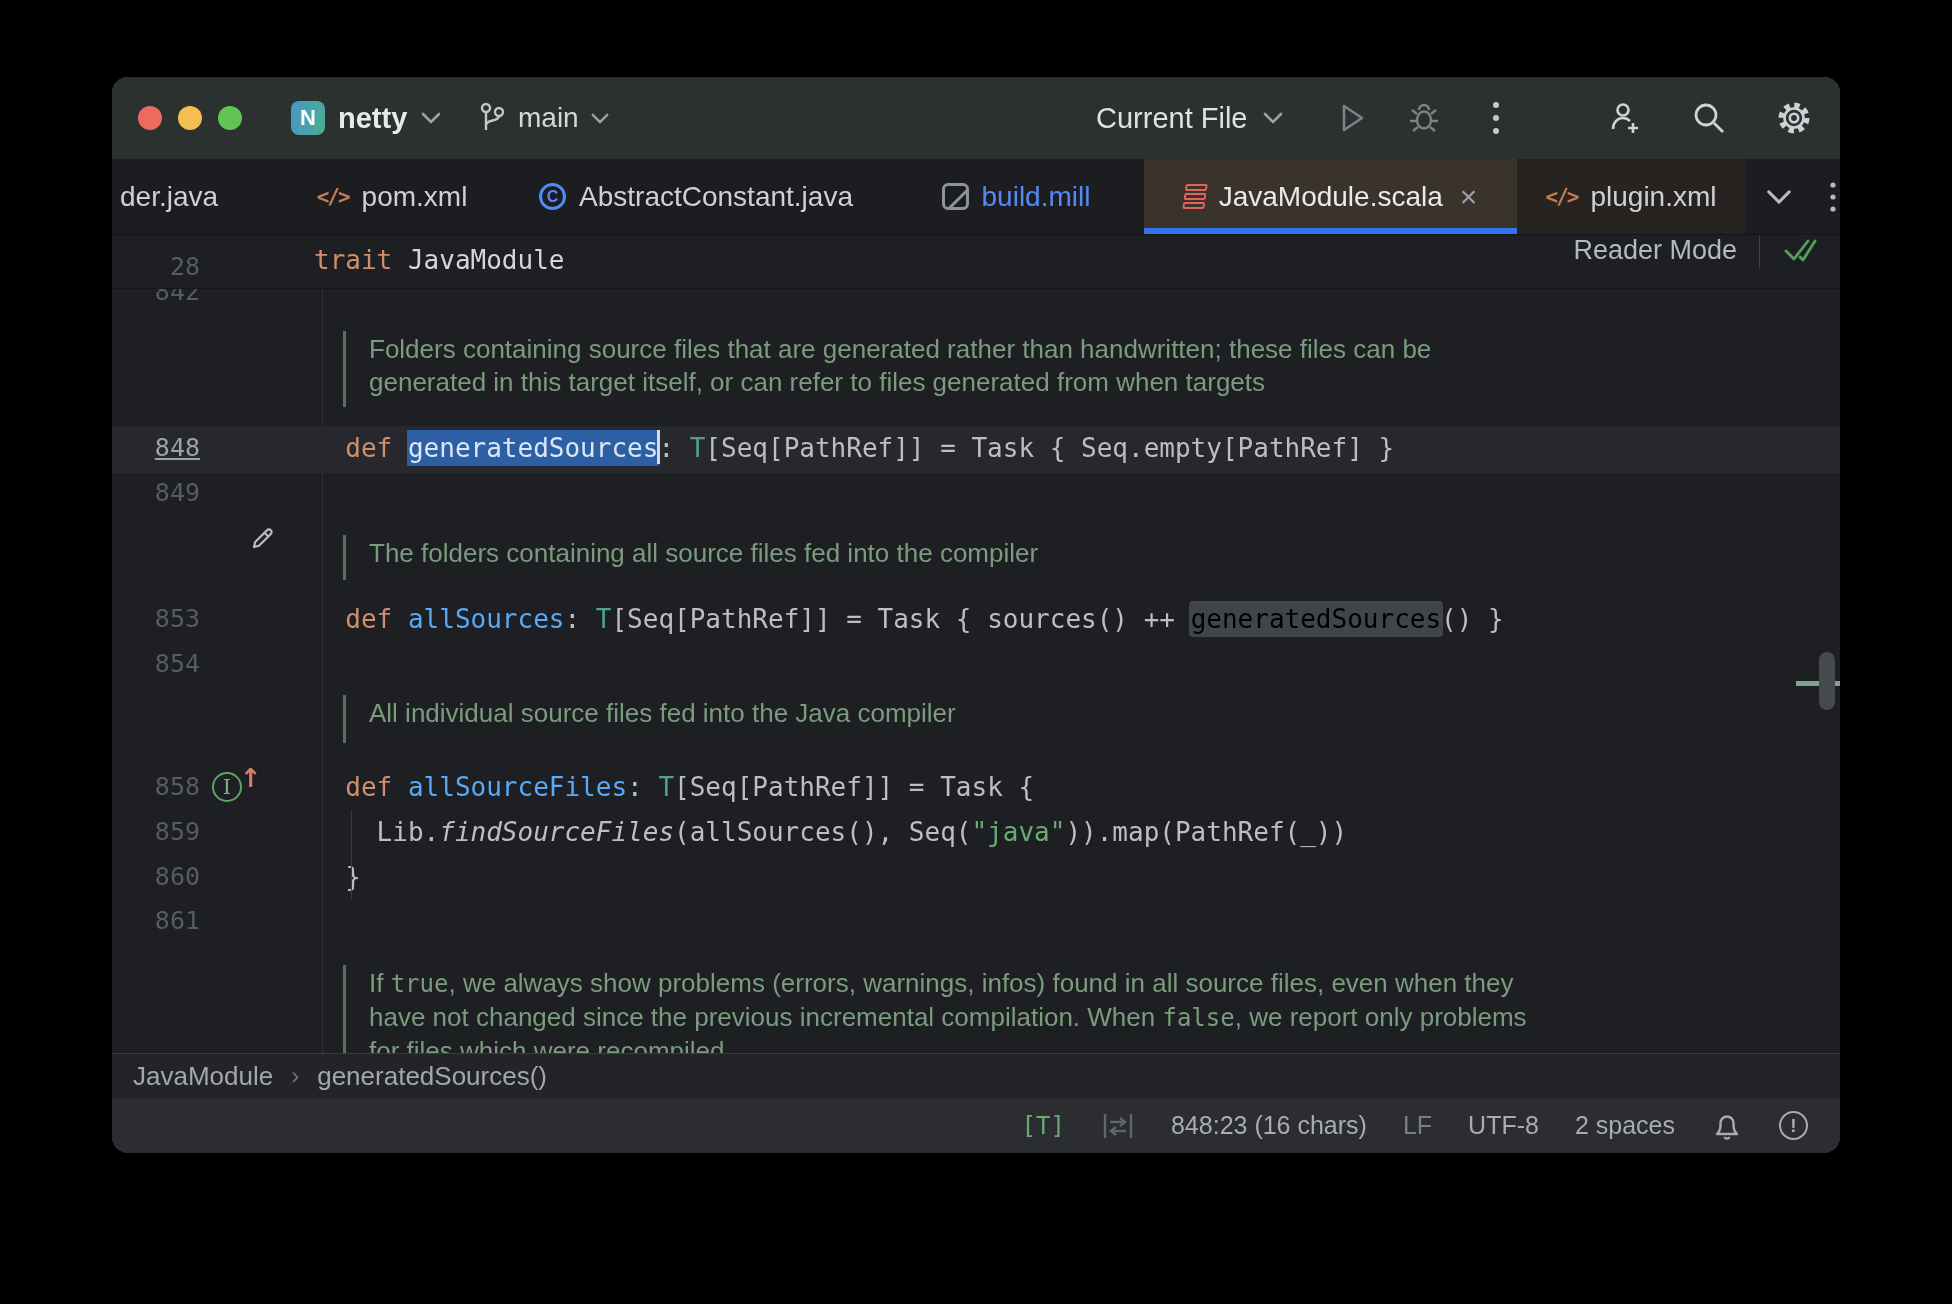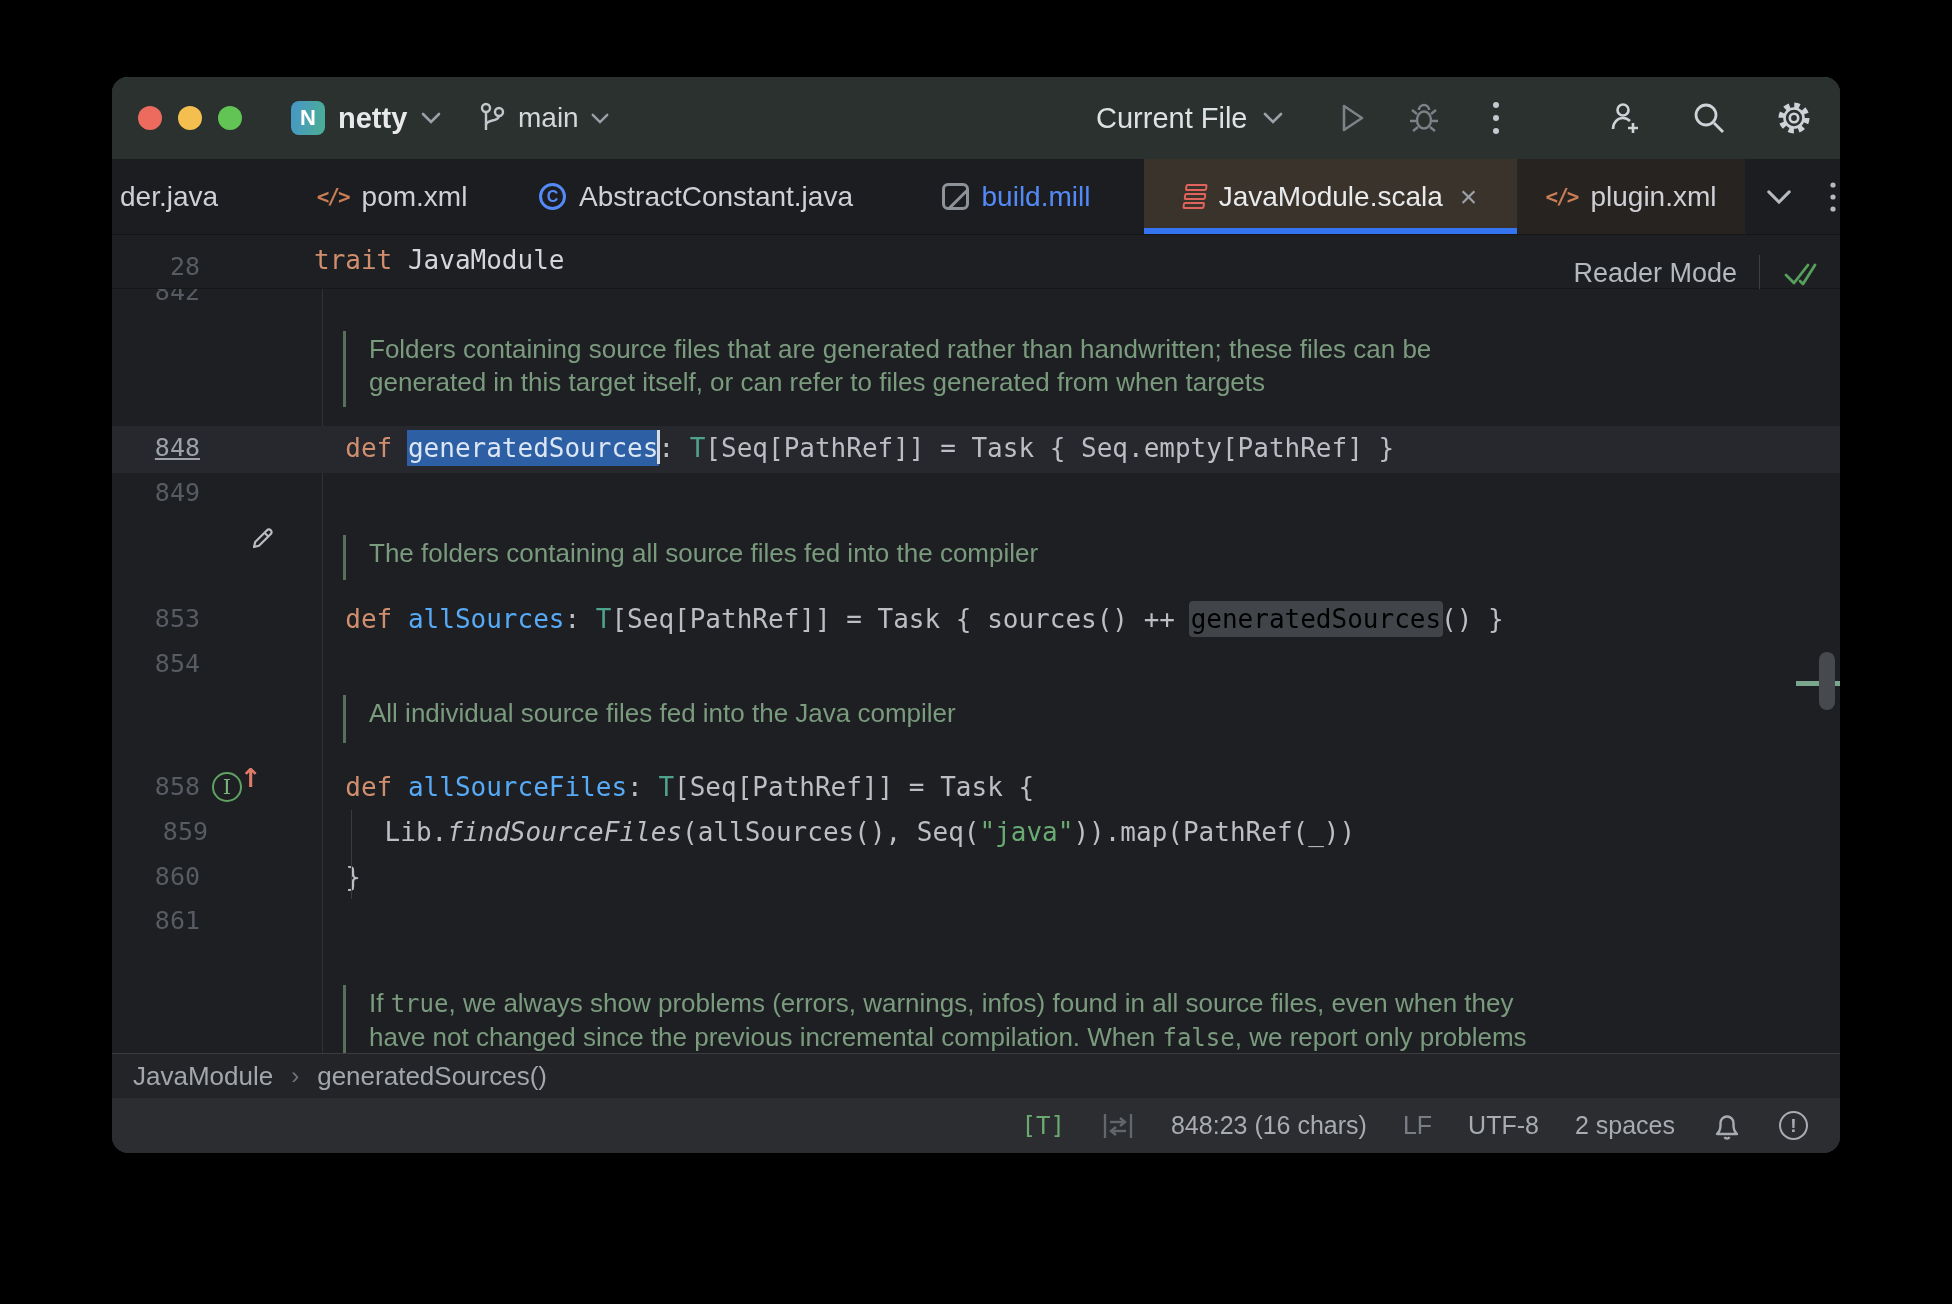--- a/index.html
+++ b/index.html
@@ -50,21 +50,21 @@
   .scala-ico i { display:block; width:22px; height:7px; border:2px solid #E0635C; border-radius:2px; }
 
   
   .editor { position:absolute; left:0; top:158px; right:0; bottom:100px; background:#1E1F22; overflow:hidden;
             font-family:"DejaVu Sans Mono", monospace; font-size:26px; }
   .gutter-sep { position:absolute; left:210px; top:0; bottom:0; width:1px; background:#2f3135; }
   .sticky { position:absolute; left:0; top:0; right:0; height:54px; background:#1E1F22;
             border-bottom:1px solid #161718; z-index:5; }
   .sticky .lnum { top:10px; }
   .sticky-code { position:absolute; left:202px; top:10px; white-space:pre; }
-  .sticky-right { position:absolute; right:22px; top:0; height:54px; display:flex; align-items:flex-end; gap:22px; }
+  .sticky-right { position:absolute; right:22px; top:0; height:54px; display:flex; align-items:flex-start; gap:22px; }
   .reader-label { font-family:"Liberation Sans", sans-serif; font-size:27px; color:#B4B8BF; }
   .vdiv { width:1px; height:34px; background:#3E4043; }
 
   .row { position:absolute; left:0; right:0; height:44px; white-space:pre; }
   .row.cur { height:47px; background:#26282e; }
   .lnum { position:absolute; left:0; width:88px; text-align:right; color:#575B62; font-size:25px; line-height:44px; }
   .lnum.on { color:#9DA1A8;text-decoration:underline; }
   .codeline { position:absolute; left:202px; line-height:44px; }
   .t-kw{ color:#CF8E6D; } .t-plain{ color:#BCBEC4; } .t-fn{ color:#57AAF7; } .t-type{ color:#4FA28C; }
   .t-str{ color:#6AAB73; } .t-italic{ color:#BCBEC4; font-style:italic; }
@@ -263,24 +263,24 @@
             <div class="docbar"></div>
             <div class="doclines"><div><span>The folders containing all source files fed into the compiler</span></div></div>
           </div>
           <div class="row" style="top: 362px;"><span class="lnum">853</span><span class="codeline"><span class="t-plain">  </span><span class="t-kw">def</span><span class="t-plain"> </span><span class="t-fn">allSources</span><span class="t-plain">: </span><span class="t-type">T</span><span class="t-plain">[Seq[PathRef]] = Task { sources() ++ </span><span class="t-hl">generatedSources</span><span class="t-plain">() }</span></span></div>
           <div class="row" style="top: 407px;"><span class="lnum">854</span></div>
           <div class="docblock" style="top: 460px; height: 48px;">
             <div class="docbar"></div>
             <div class="doclines"><div><span>All individual source files fed into the Java compiler</span></div></div>
           </div>
           <div class="row" style="top: 530px;"><span class="lnum">858</span><span class="gicon ovr">I</span><span class="gicon ovr-arrow">↑</span><span class="codeline"><span class="t-plain">  </span><span class="t-kw">def</span><span class="t-plain"> </span><span class="t-fn">allSourceFiles</span><span class="t-plain">: </span><span class="t-type">T</span><span class="t-plain">[Seq[PathRef]] = Task {</span></span></div>
-          <div class="row" style="top: 575px; margin-left: 8px;"><span class="lnum">859</span><span class="codeline"><span class="t-plain">    Lib.</span><span class="t-italic">findSourceFiles</span><span class="t-plain">(allSources(), Seq(</span><span class="t-str">"java"</span><span class="t-plain">)).map(PathRef(_))</span></span></div>
+          <div class="row" style="top: 575px;"><span class="lnum">859</span><span class="codeline"><span class="t-plain">    Lib.</span><span class="t-italic">findSourceFiles</span><span class="t-plain">(allSources(), Seq(</span><span class="t-str">"java"</span><span class="t-plain">)).map(PathRef(_))</span></span></div>
           <div class="row" style="top: 620px;"><span class="lnum">860</span><span class="codeline"><span class="t-plain">  }</span></span></div>
           <div class="row" style="top: 664px;"><span class="lnum">861</span></div>
-          <div class="docblock" style="top: 730px; height: 110px; margin-top: 20px;">
+          <div class="docblock" style="top: 730px; height: 110px;">
             <div class="docbar"></div>
             <div class="doclines"><div><span>If </span><span class="mono">true</span><span>, we always show problems (errors, warnings, infos) found in all source files, even when they</span></div><div><span>have not changed since the previous incremental compilation. When </span><span class="mono">false</span><span>, we report only problems</span></div><div><span>for files which were recompiled.</span></div></div>
           </div>
         </div>
       <div class="indent-guide"></div>
       <div class="sb-mark"></div>
       <div class="sb-thumb"></div>
 
       <div class="sticky">
         <span class="lnum">28</span>

